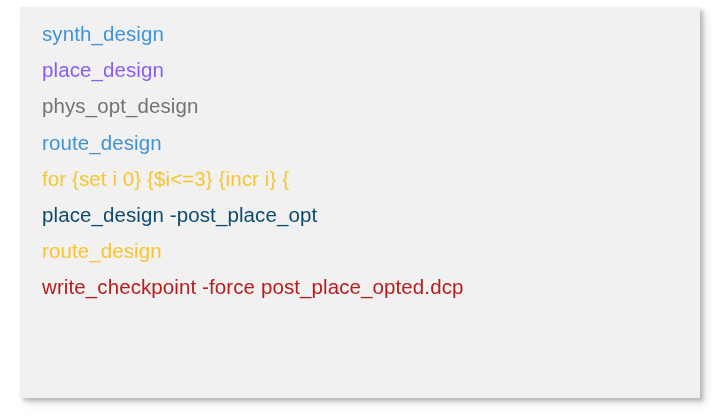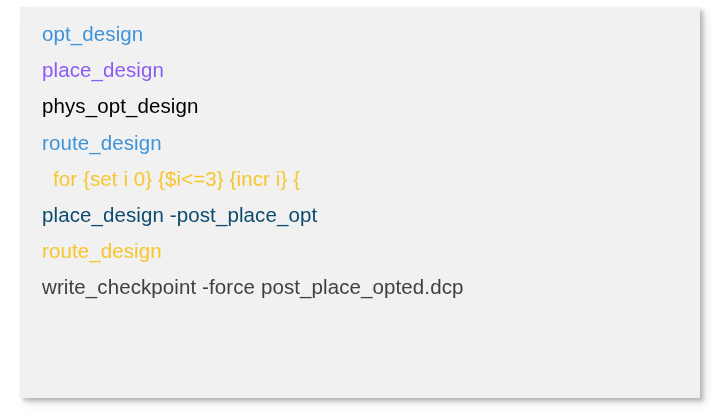--- a/index.html
+++ b/index.html
@@ -67,25 +67,25 @@
   }
 </style>
 </head>
 <body>
 
 <div id="screen" style="background: rgb(255, 255, 255);">
 
   <div id="code-card" style="background: rgb(241, 241, 241);">
 
     <ul id="code-list">
-      <li class="code-line blue" style="color: rgb(63, 147, 216);">opt_design</li>
+      <li class="code-line blue" style="color: rgb(63, 147, 216);">synth_design</li>
       <li class="code-line blue" style="color: #8b5cf6;">place_design</li>
-      <li class="code-line blue" style="color: #000000;">phys_opt_design</li>
+      <li class="code-line blue" style="color: #737373;">phys_opt_design</li>
       <li class="code-line blue" style="color: rgb(63, 147, 216);">route_design</li>
-      <li class="code-line orange" style="color: rgb(248, 198, 44); margin-left: 11px;">for {set i 0} {$i&lt;=3} {incr i} {</li>
+      <li class="code-line orange" style="color: rgb(248, 198, 44);">for {set i 0} {$i&lt;=3} {incr i} {</li>
       <li class="code-line orange" style="color: #0c4a6e;">place_design -post_place_opt</li>
       <li class="code-line orange" style="color: rgb(248, 198, 44);">route_design</li>
-      <li class="code-line orange" style="color: #404040;">write_checkpoint -force post_place_opted.dcp</li>
+      <li class="code-line orange" style="color: #b91c1c;">write_checkpoint -force post_place_opted.dcp</li>
     </ul>
 
   </div>
 
 </div>
 
 </body></html>

